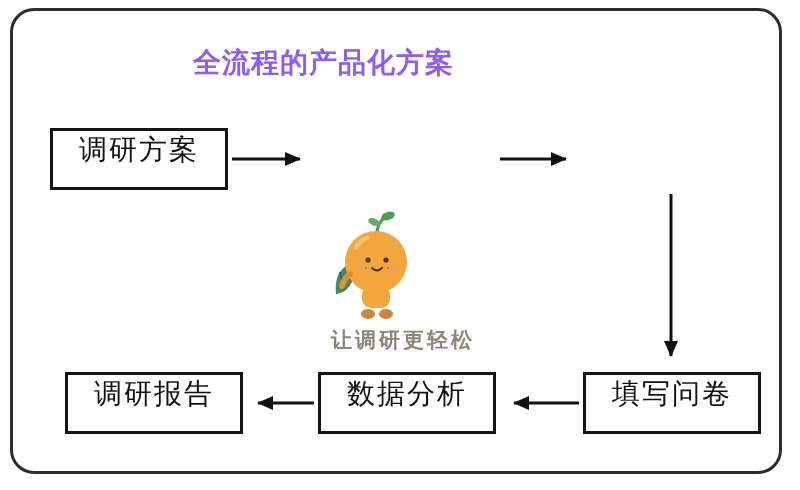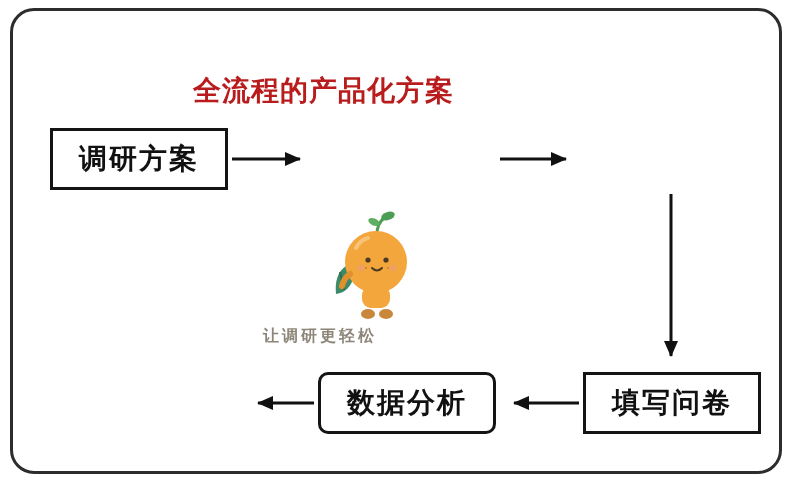--- a/index.html
+++ b/index.html
@@ -26,64 +26,62 @@
     box-sizing: border-box;
   }
   .diagram-title {
     position: absolute;
     left: 0;
     top: 44px;
     width: 647px;
     text-align: center;
     font-size: 28px;
     font-weight: 600;
-    color: #b91c1c;
+    color: #8b5cf6;
     letter-spacing: 1px;
-    margin-top: 28px;
   }
   .node {
     position: absolute;
     box-sizing: border-box;
     width: 178px;
     height: 62px;
     background: #ffffff;
     border: 3px solid #141414;
     display: flex;
-    align-items: center;
     justify-content: center;
     font-size: 28px;
-    font-weight: 700;
+    font-weight: 400;
     color: #111111;
     letter-spacing: 2px;
   }
   #node-plan    { left: 50px;  top: 128px; }
   #node-design  { left: 318px; top: 128px; }
   #node-publish { left: 583px; top: 128px; }
   #node-fill    { left: 583px; top: 372px; }
-  #node-analyze { left: 318px; top: 372px; border-radius: 10px; }
+  #node-analyze { left: 318px; top: 372px; }
   #node-report  { left: 65px;  top: 372px; }
   #arrow-layer {
     position: absolute;
     left: 0;
     top: 0;
     pointer-events: none;
   }
   #mascot {
     position: absolute;
     left: 310px;
     top: 208px;
     pointer-events: none;
   }
   .tagline {
     position: absolute;
-    left: 263px;
+    left: 275px;
     top: 326px;
     width: 200px;
-    text-align: left;
-    font-size: 16px;
+    text-align: right;
+    font-size: 21px;
     font-weight: 700;
     color: #8d8678;
     letter-spacing: 3px;
   }
 </style>
 </head>
 <body>
 
 <div id="stage">
 
@@ -98,20 +96,23 @@
 
 
   <div class="node" id="node-fill">
     <span>填写问卷</span>
   </div>
 
   <div class="node" id="node-analyze">
     <span>数据分析</span>
   </div>
 
+  <div class="node" id="node-report">
+    <span>调研报告</span>
+  </div>
 
   <svg id="arrow-layer" width="800" height="490" viewBox="0 0 800 490">
     <defs>
       <marker id="ah" markerWidth="18" markerHeight="16" refX="15" refY="7" orient="auto" markerUnits="userSpaceOnUse">
         <path d="M0,0 L16,7 L0,14 Z" fill="#111111"></path>
       </marker>
     </defs>
     <line x1="232" y1="159" x2="300" y2="159" stroke="#111111" stroke-width="3" marker-end="url(#ah)"></line>
     <line x1="500" y1="159" x2="566" y2="159" stroke="#111111" stroke-width="3" marker-end="url(#ah)"></line>
     <line x1="671" y1="194" x2="671" y2="356" stroke="#111111" stroke-width="3" marker-end="url(#ah)"></line>

